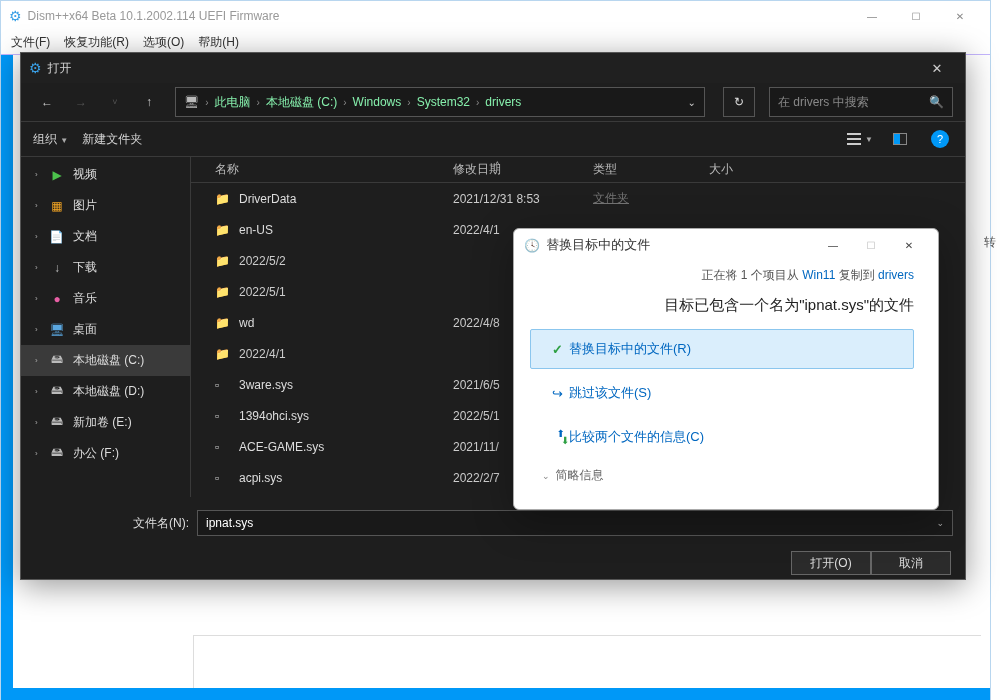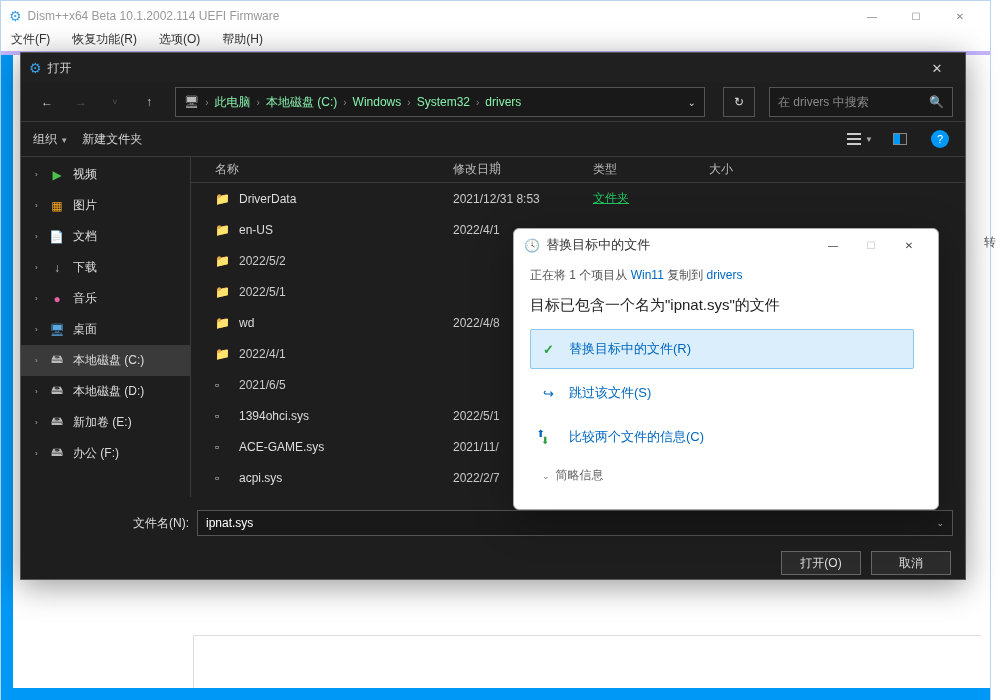--- a/index.html
+++ b/index.html
@@ -4,21 +4,21 @@
 <style>
 * { box-sizing: border-box; margin: 0; padding: 0; font-family: "Microsoft YaHei", "Segoe UI", sans-serif; }
 body { width: 1000px; height: 700px; overflow: hidden; background: #fff; position: relative; }
 
 
 .app-window { position: absolute; left: 0; top: 0; width: 991px; height: 700px; background: #fff; border: 1px solid #b8d6ef; }
 .app-titlebar { height: 30px; display: flex; align-items: center; padding: 0 8px; color: #999; font-size: 12px; }
 .app-titlebar .gear { color: #3aa0e6; margin-right: 6px; font-size: 14px; }
 .app-titlebar .spacer { flex: 1; }
 .app-titlebar .winbtn { width: 44px; height: 30px; display: flex; align-items: center; justify-content: center; color: #888; cursor: pointer; font-size: 10px; }
-.app-menubar { height: 24px; display: flex; padding: 0 10px; gap: 22px; font-size: 12px; color: #333; border-bottom: 4px solid #c4b5fd; }
+.app-menubar { height: 24px; display: flex; align-items: center; padding: 0 10px; gap: 14px; font-size: 12px; color: #333; border-bottom: 1px solid #c4b5fd; }
 .app-menubar span { cursor: pointer; }
 .app-body { position: relative; height: 645px; background: #fff; }
 .blue-strip { position: absolute; left: 0; right: 0; bottom: 0; height: 12px; background: #0098f7; }
 .left-edge { position: absolute; left: 0; top: 0; width: 12px; height: 100%; background: #0098f7; }
 .right-text { position: absolute; right: 4px; top: 234px; font-size: 12px; color: #555; }
 
 
 .open-dlg { position: absolute; left: 20px; top: 52px; width: 946px; height: 528px; background: #1e1e1e; border: 1px solid #555; box-shadow: 0 6px 30px rgba(0,0,0,.4); color: #d4d4d4; font-size: 12px; }
 .open-title { height: 30px; background: #202020; display: flex; align-items: center; padding: 0 8px; }
 .open-title .gear { color: #3aa0e6; margin-right: 6px; font-size: 14px; }
@@ -67,38 +67,38 @@
 .fl-head { height: 26px; display: flex; align-items: center; border-bottom: 1px solid #3a3a3a; padding-left: 24px; color: #bbb; position: relative; }
 .fl-head .sort { position: absolute; left: 304px; top: 2px; font-size: 8px; color: #bbb; }
 .col-name { width: 238px; }
 .col-date { width: 140px; }
 .col-type { width: 116px; }
 .col-size { flex: 1; }
 .fl-row { height: 31px; display: flex; align-items: center; padding-left: 24px; cursor: pointer; }
 .fl-row .ic { width: 18px; margin-right: 6px; }
 .fl-row .nm { width: 214px; color: #ddd; }
 .fl-row .dt { width: 140px; color: #ccc; }
-.fl-row .tp { width: 116px; color: #22c55e; text-decoration: underline; }
+.fl-row .tp { width: 116px; color: #737373; text-decoration: underline; }
 .folder-icon { color: #f3b547; }
 .file-icon { color: #ccc; }
 
 .fn-row { height: 36px; display: flex; align-items: center; padding: 0 12px; gap: 8px; margin-top: 8px; }
 .fn-label { width: 156px; text-align: right; color: #ddd; }
 .fn-input { flex: 1; height: 26px; background: #191919; border: 1px solid #555; color: #fff; padding: 0 8px; font-size: 12px; display: flex; align-items: center; justify-content: space-between; }
 .fn-input .dd { color: #aaa; font-size: 9px; }
-.btn-row { height: 44px; display: flex; justify-content: flex-end; align-items: center; padding: 0 14px; gap: 10px; }
+.btn-row { height: 44px; display: flex; justify-content: flex-end; align-items: center; padding: 0 14px; }
 .d-btn { width: 80px; height: 24px; border: 1px solid #666; background: #2b2b2b; color: #ddd; display: flex; align-items: center; justify-content: center; cursor: pointer; }
 
 
 .conf-dlg { position: absolute; left: 513px; top: 228px; width: 426px; height: 282px; background: #fff; border: 1px solid #aaa; border-radius: 6px; box-shadow: 0 10px 40px rgba(0,0,0,.3); color: #333; font-size: 13px; }
 .conf-title { height: 32px; display: flex; align-items: center; padding: 0 10px; }
 .conf-title .clock { margin-right: 6px; color: #888; }
 .conf-title .spacer { flex: 1; }
 .conf-title .wbtn { width: 38px; height: 28px; display: flex; align-items: center; justify-content: center; color: #444; cursor: pointer; font-size: 10px; }
-.conf-body { padding: 6px 24px 10px 16px; }
+.conf-body { padding: 6px 24px 10px 16px; text-align: right; }
 .line1 { font-size: 12px; color: #555; margin-bottom: 12px; }
 .line1 .lk { color: #0067c0; }
 .line2 { font-size: 15px; color: #222; margin-bottom: 14px; }
 .opt { height: 40px; display: flex; align-items: center; padding: 0 12px; margin-bottom: 4px; border: 1px solid transparent; color: #0067c0; cursor: pointer; border-radius: 2px; }
 .opt.sel { background: #daeefc; border: 1px solid #8bc6ee; }
 .opt .oic { width: 20px; margin-right: 6px; }
 .details { display: flex; align-items: center; color: #666; font-size: 12px; padding: 6px 12px; cursor: pointer; }
 .details .ch { margin-right: 6px; font-size: 9px; color: #888; }
 .check { color: #2ea043; font-weight: bold; }
 .arrow-r { color: #0067c0; }
@@ -277,20 +277,21 @@
             <span class="dt">2022/4/8</span>
             <span class="tp"></span>
           </div>
           <div class="fl-row">
             <span class="ic folder-icon">📁</span>
             <span class="dt">2022/4/1</span>
             <span class="tp"></span>
           </div>
           <div class="fl-row">
             <span class="ic file-icon">▫</span>
+            <span class="nm">3ware.sys</span>
             <span class="dt">2021/6/5</span>
             <span class="tp"></span>
           </div>
           <div class="fl-row">
             <span class="ic file-icon">▫</span>
             <span class="nm">1394ohci.sys</span>
             <span class="dt">2022/5/1</span>
             <span class="tp"></span>
           </div>
           <div class="fl-row">

